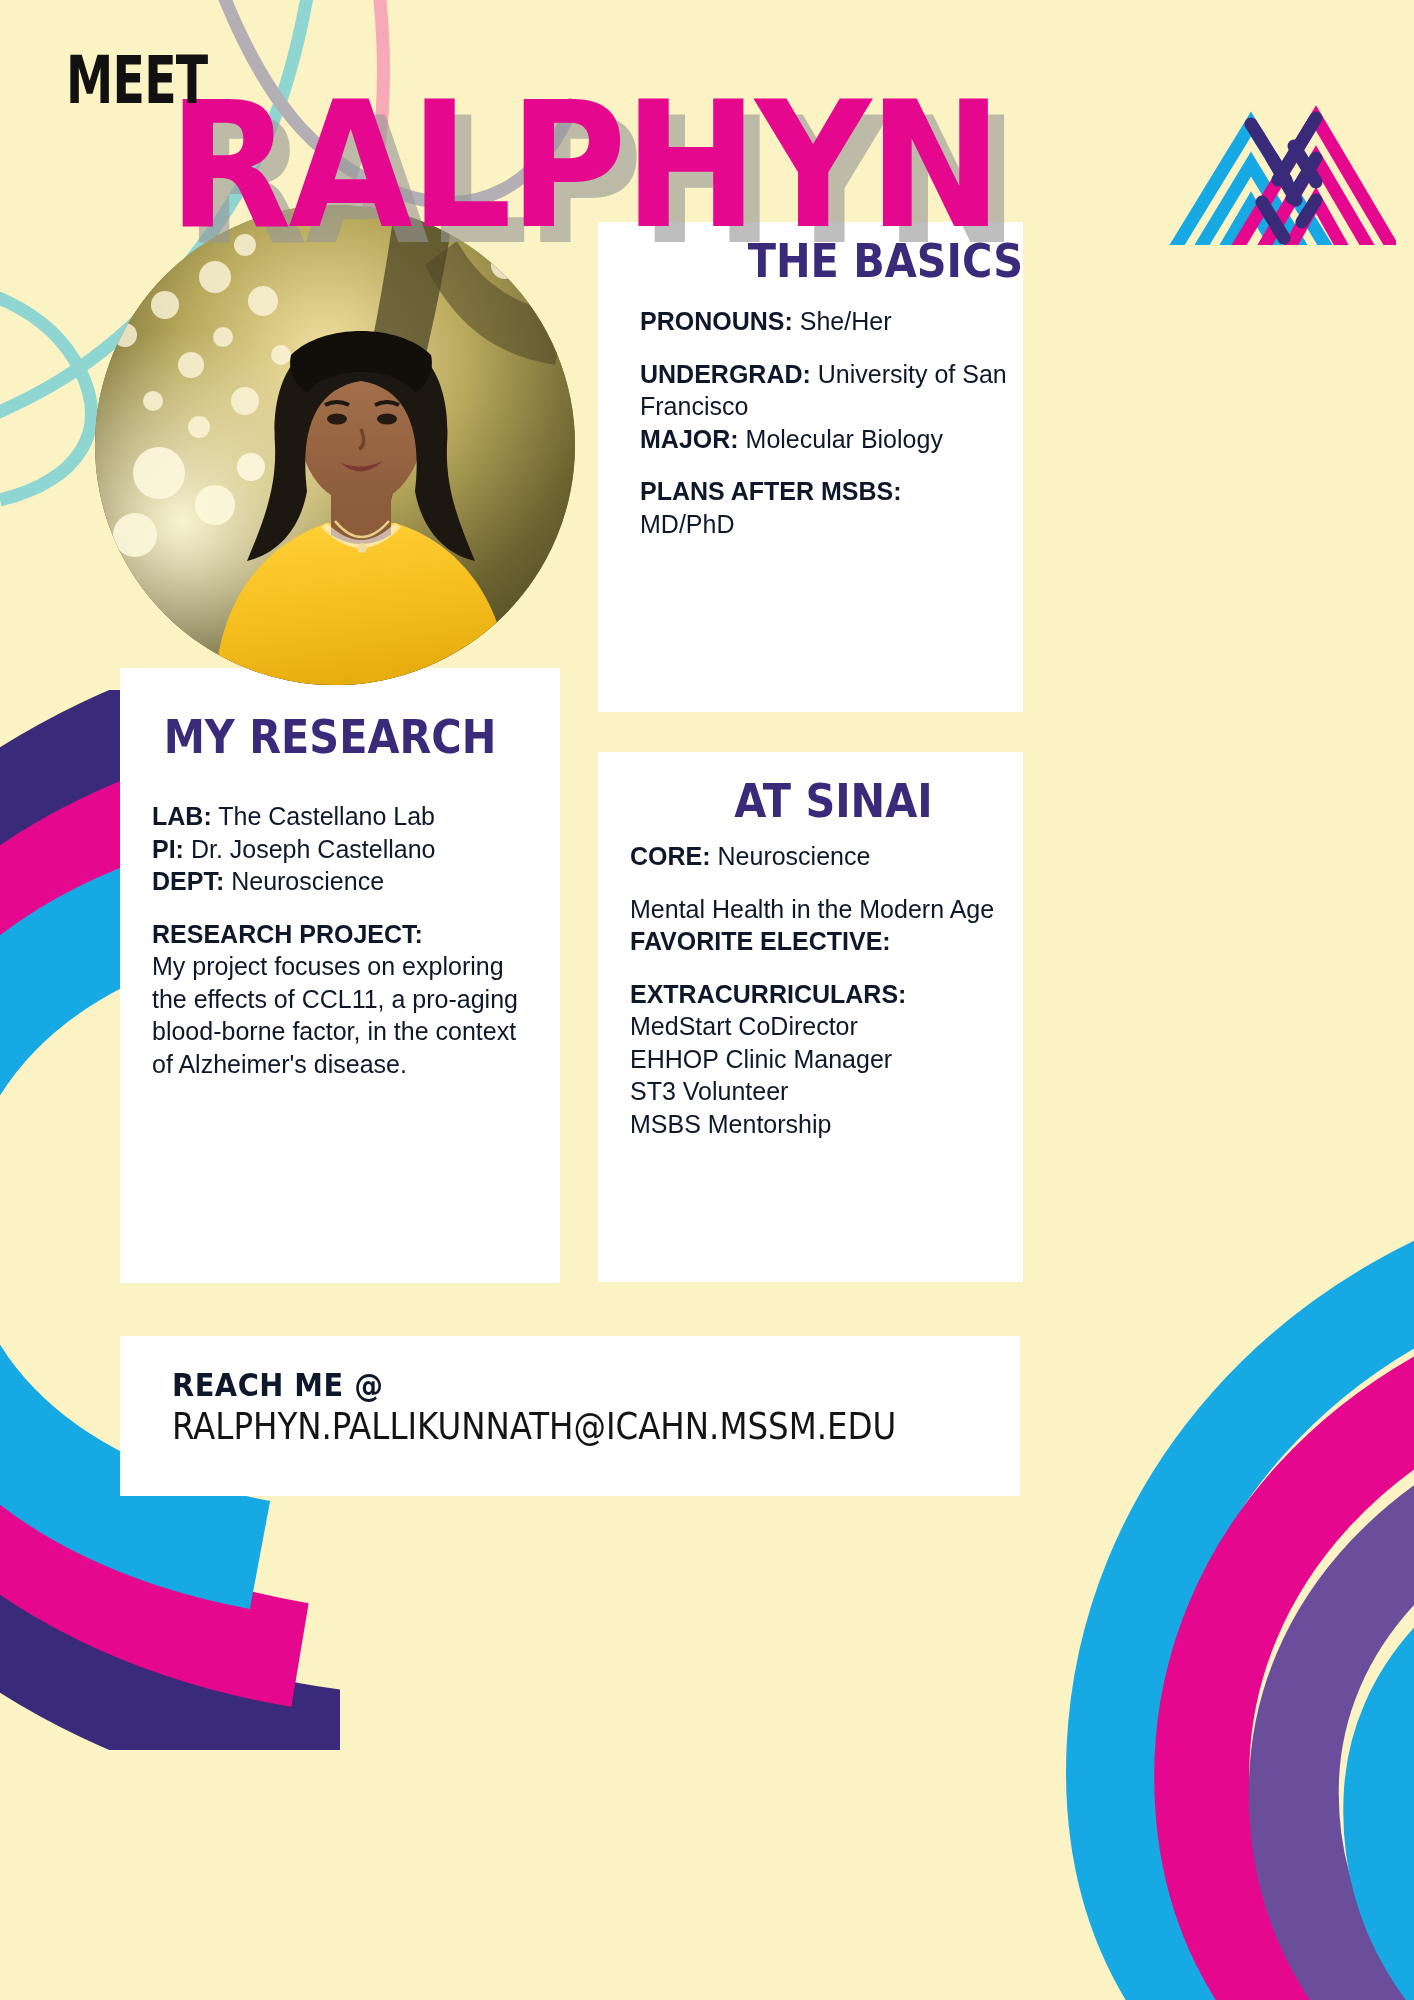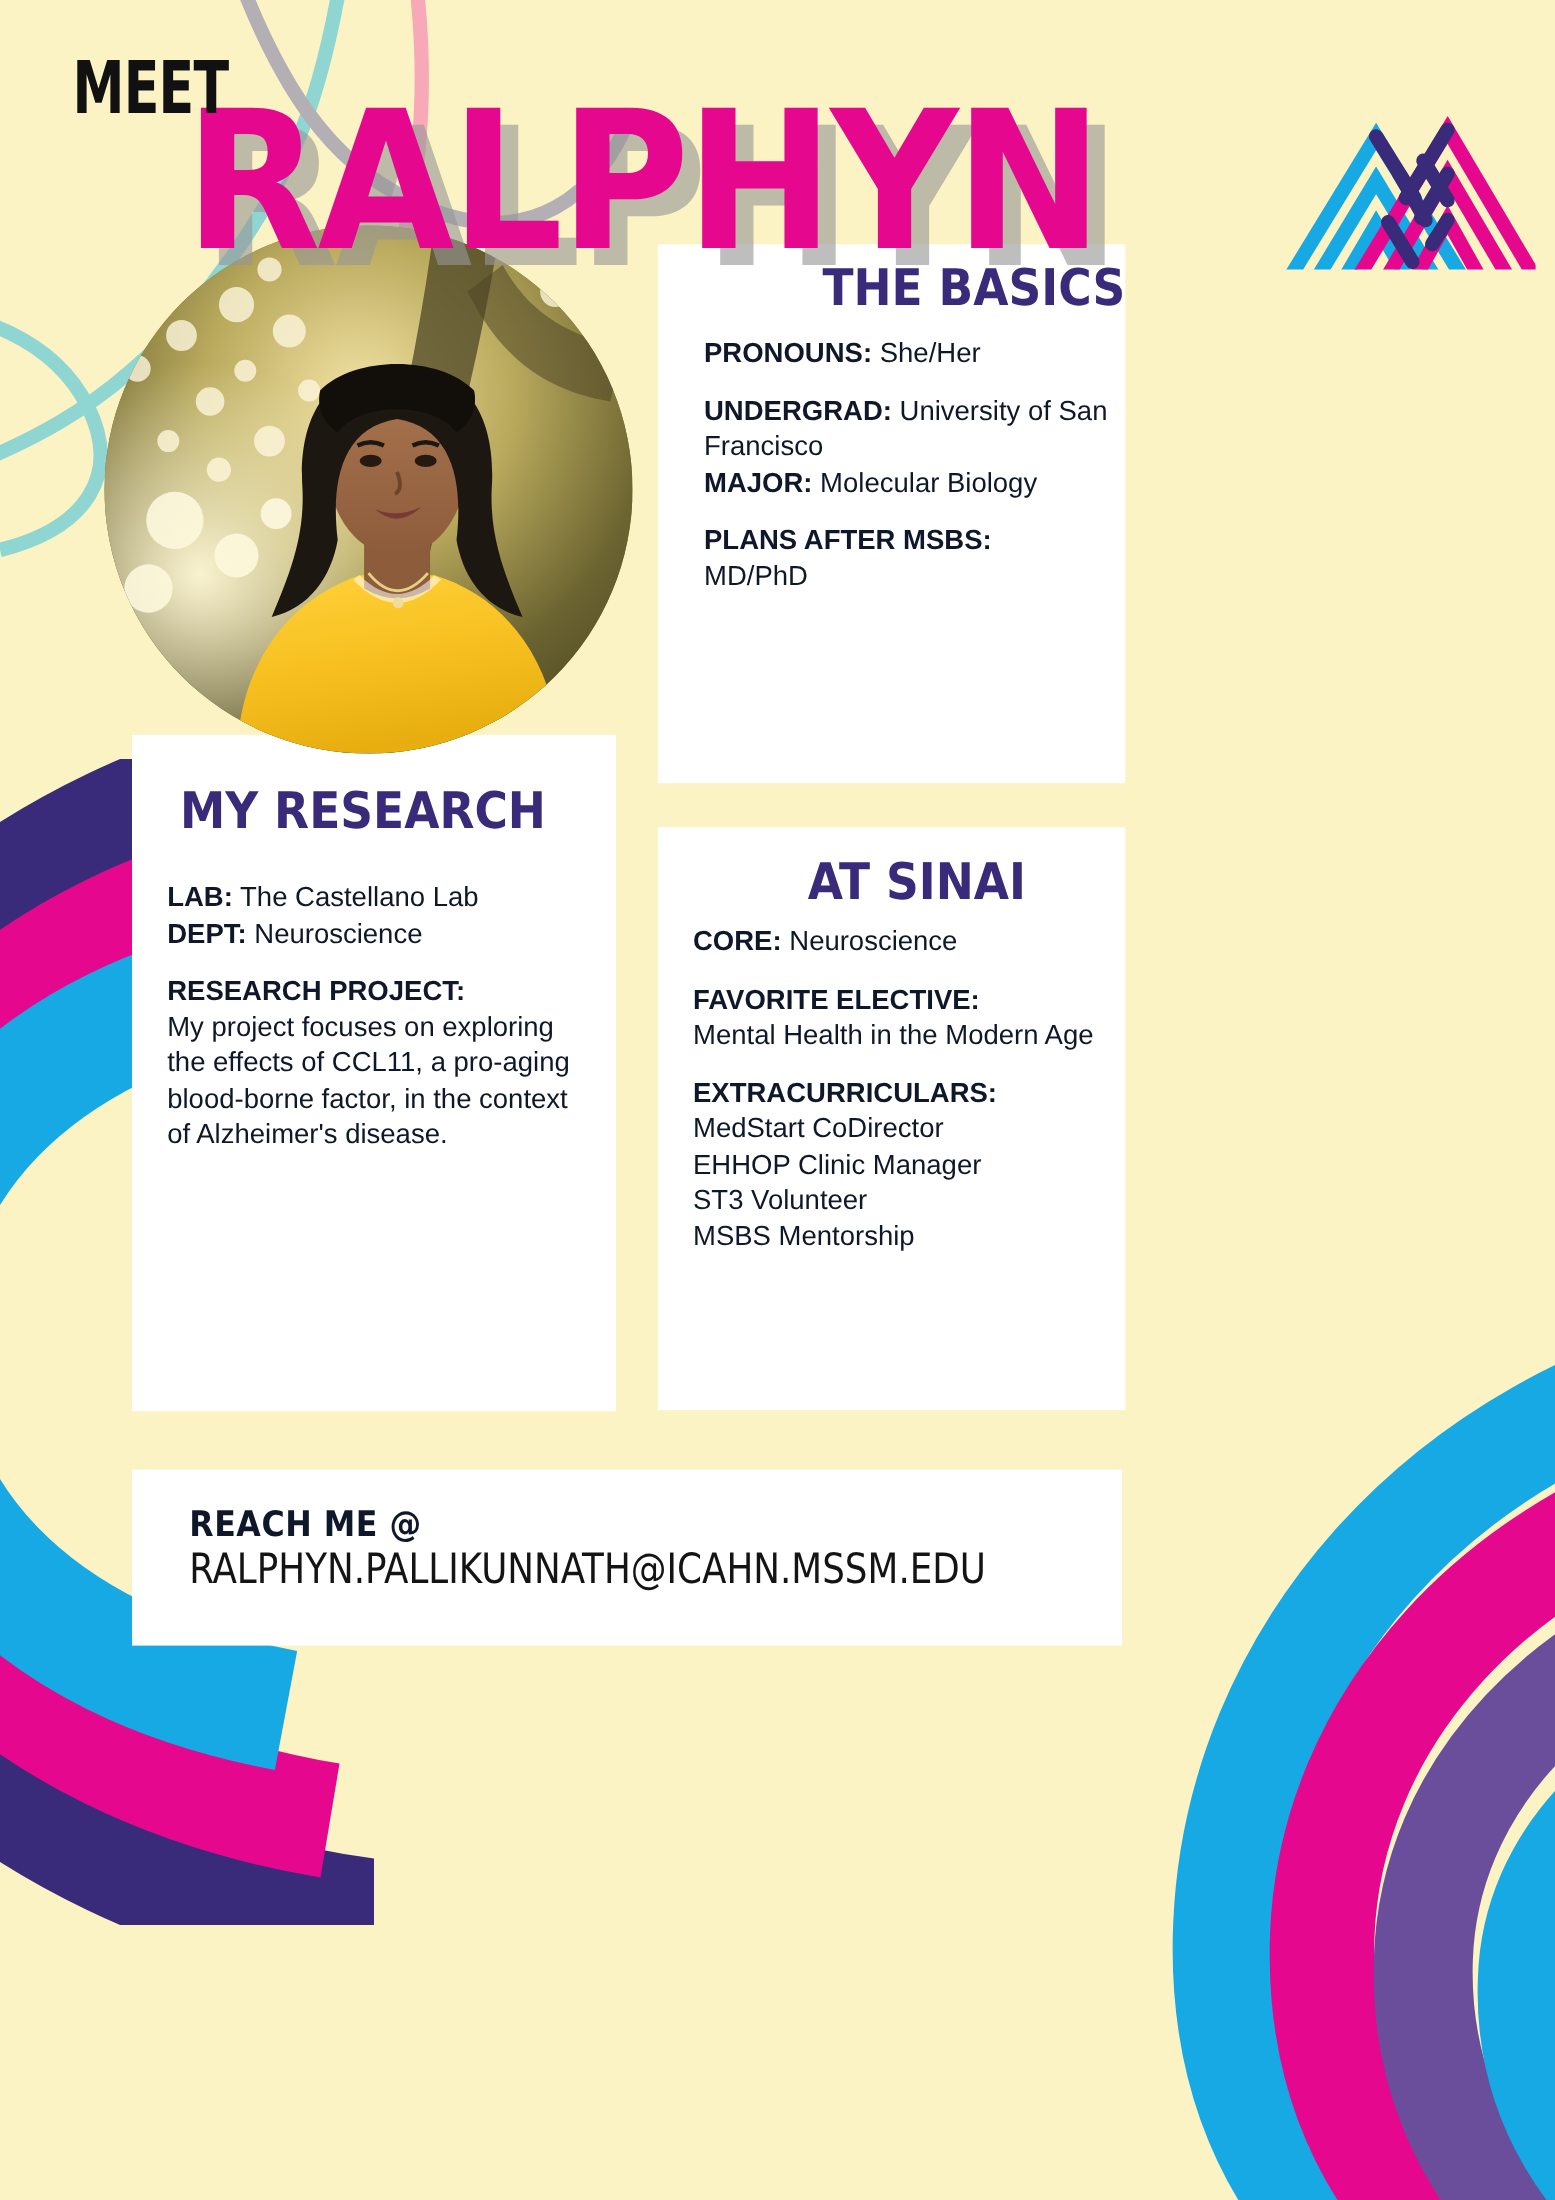--- a/index.html
+++ b/index.html
@@ -264,39 +264,43 @@
   </div>
 
   <div class="sec-title" id="research-title">MY RESEARCH</div>
   <div class="body-text" id="research-body">
     <div class="blk">
       <div>
         <b>LAB:</b>
         <span>The Castellano Lab</span>
       </div>
       <div>
+        <b>PI:</b>
+        <span>Dr. Joseph Castellano</span>
+      </div>
+      <div>
         <b>DEPT:</b>
         <span>Neuroscience</span>
       </div>
     </div>
     <div class="blk">
       <div><b>RESEARCH PROJECT:</b></div>
       <div>My project focuses on exploring the effects of CCL11, a pro-aging blood-borne factor, in the context of Alzheimer's disease.</div>
     </div>
   </div>
 
   <div class="sec-title" id="sinai-title">AT SINAI</div>
   <div class="body-text" id="sinai-body">
     <div class="blk">
       <b>CORE:</b>
       <span>Neuroscience</span>
     </div>
     <div class="blk">
+      <div>Mental Health in the Modern Age</div>
       <div><b>FAVORITE ELECTIVE:</b></div>
-      <div>Mental Health in the Modern Age</div>
     </div>
     <div class="blk">
       <div><b>EXTRACURRICULARS:</b></div>
       <div>MedStart CoDirector</div>
       <div>EHHOP Clinic Manager</div>
       <div>ST3 Volunteer</div>
       <div>MSBS Mentorship</div>
     </div>
   </div>
 

